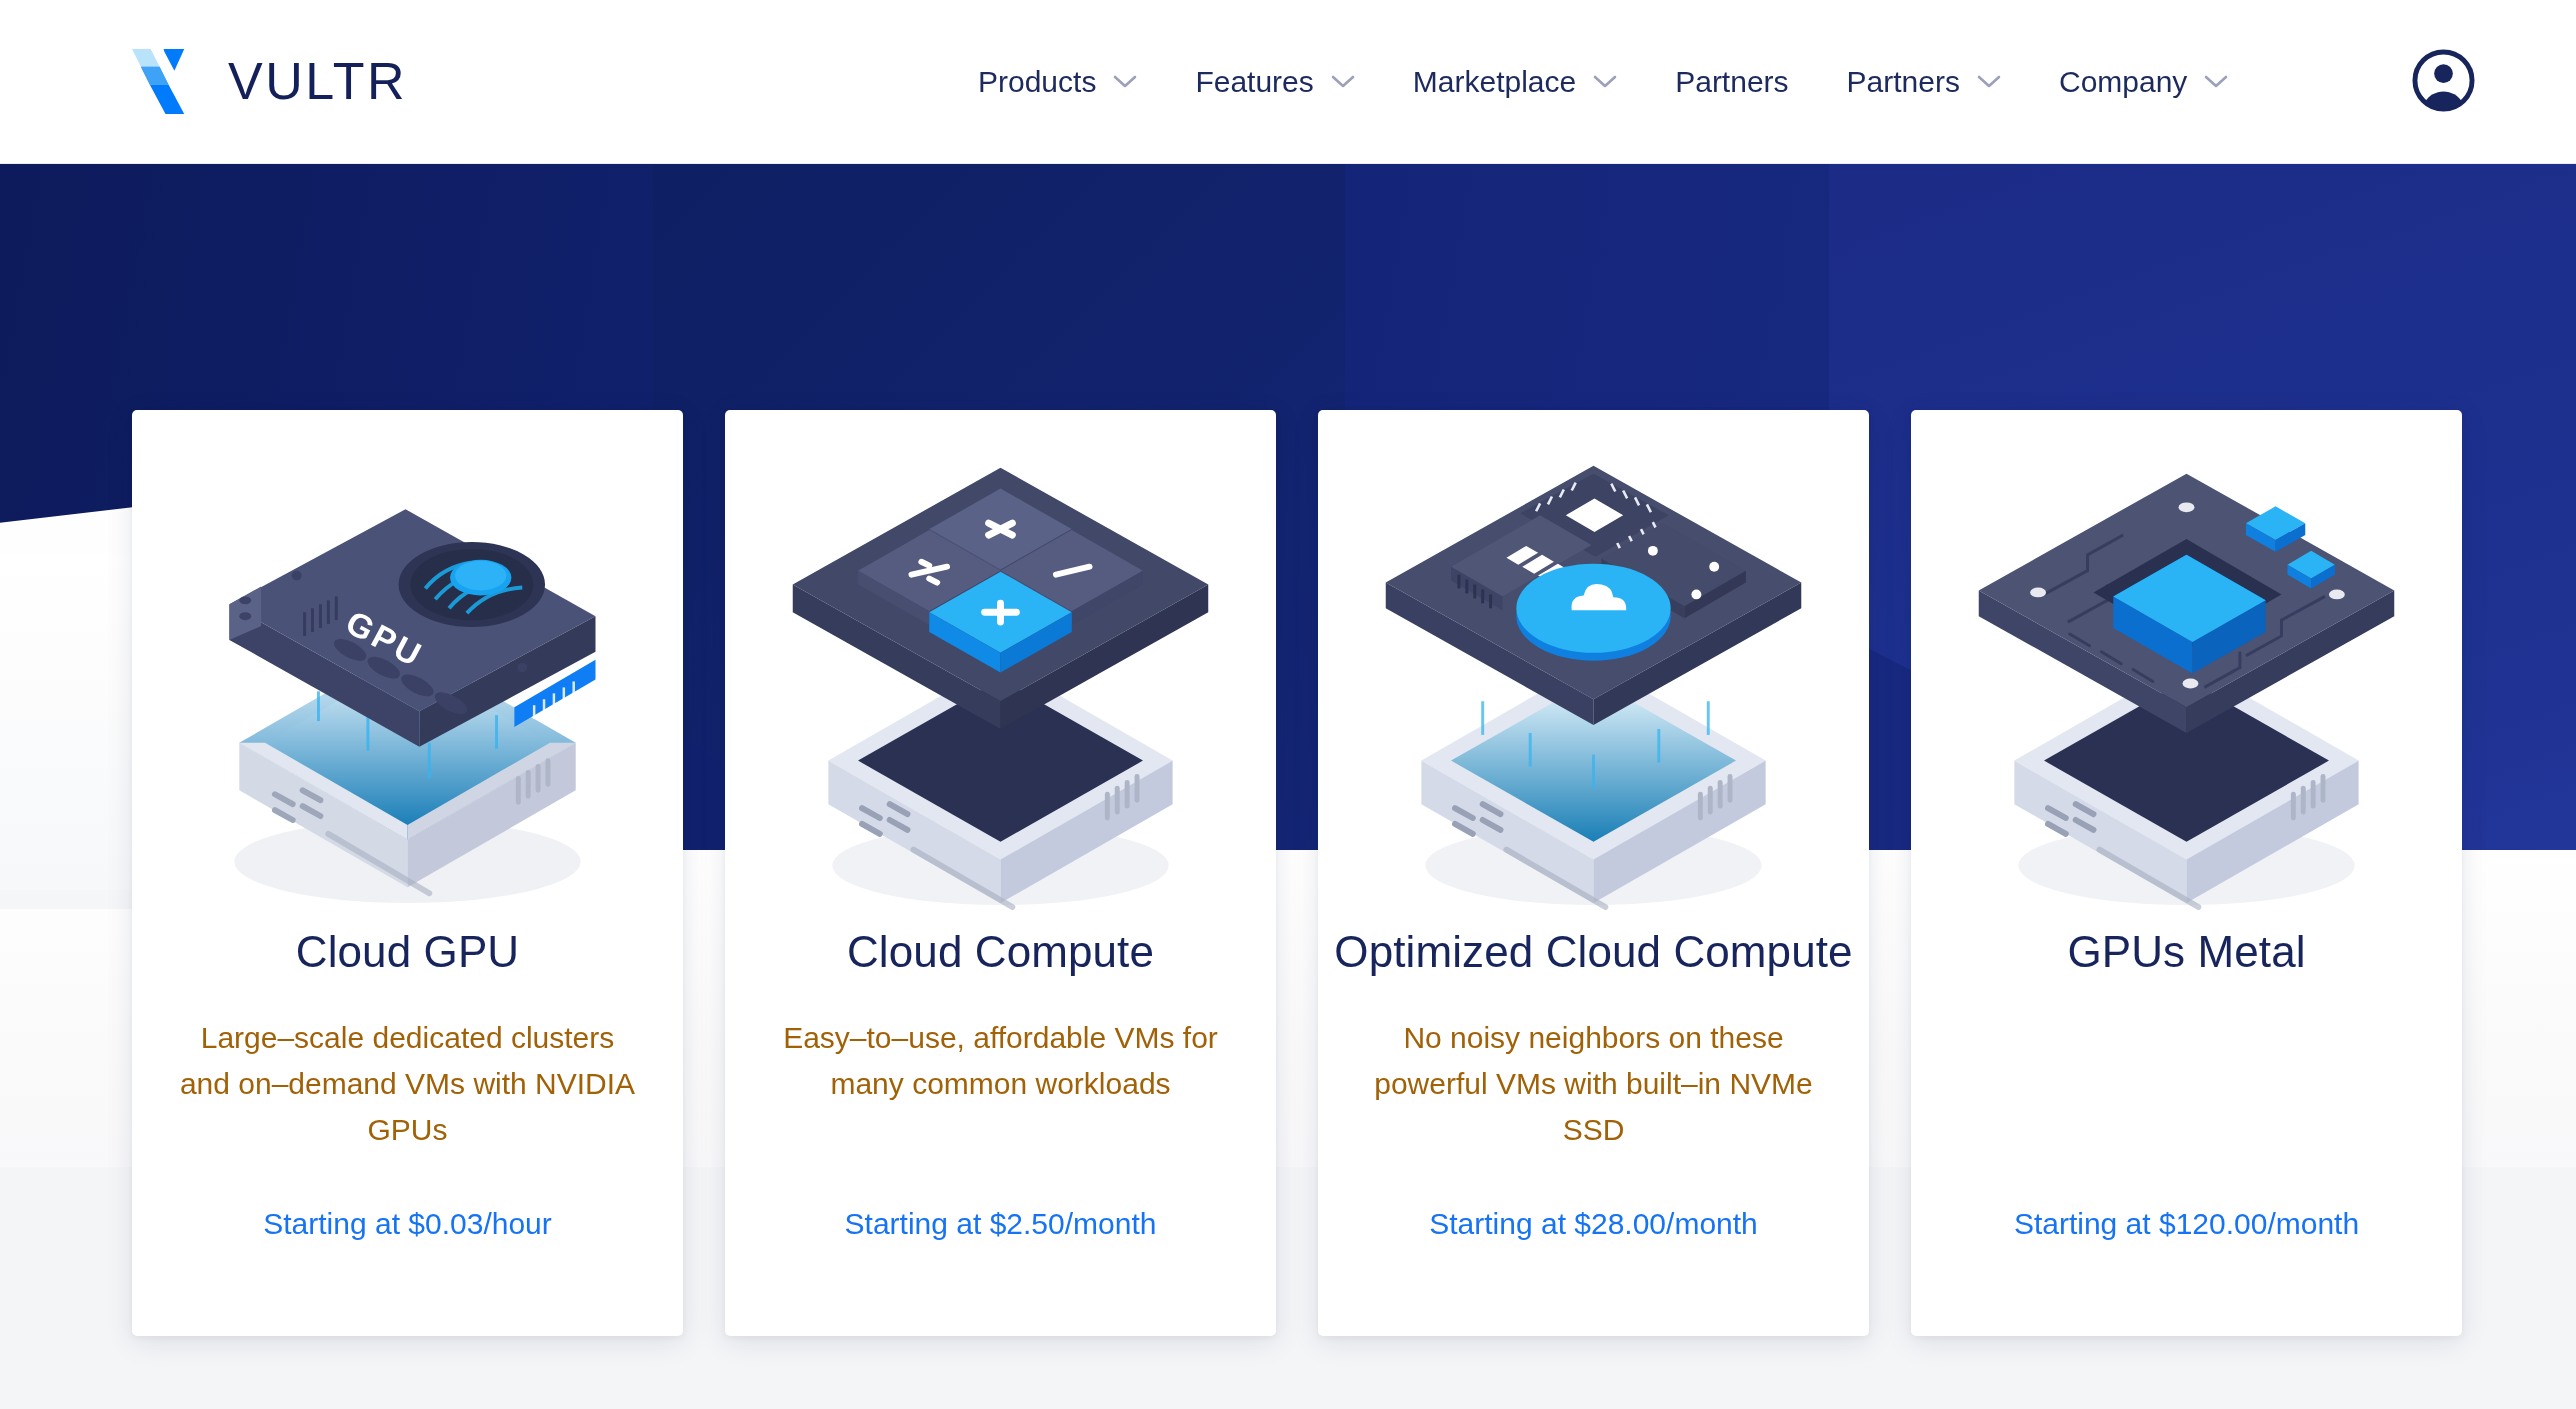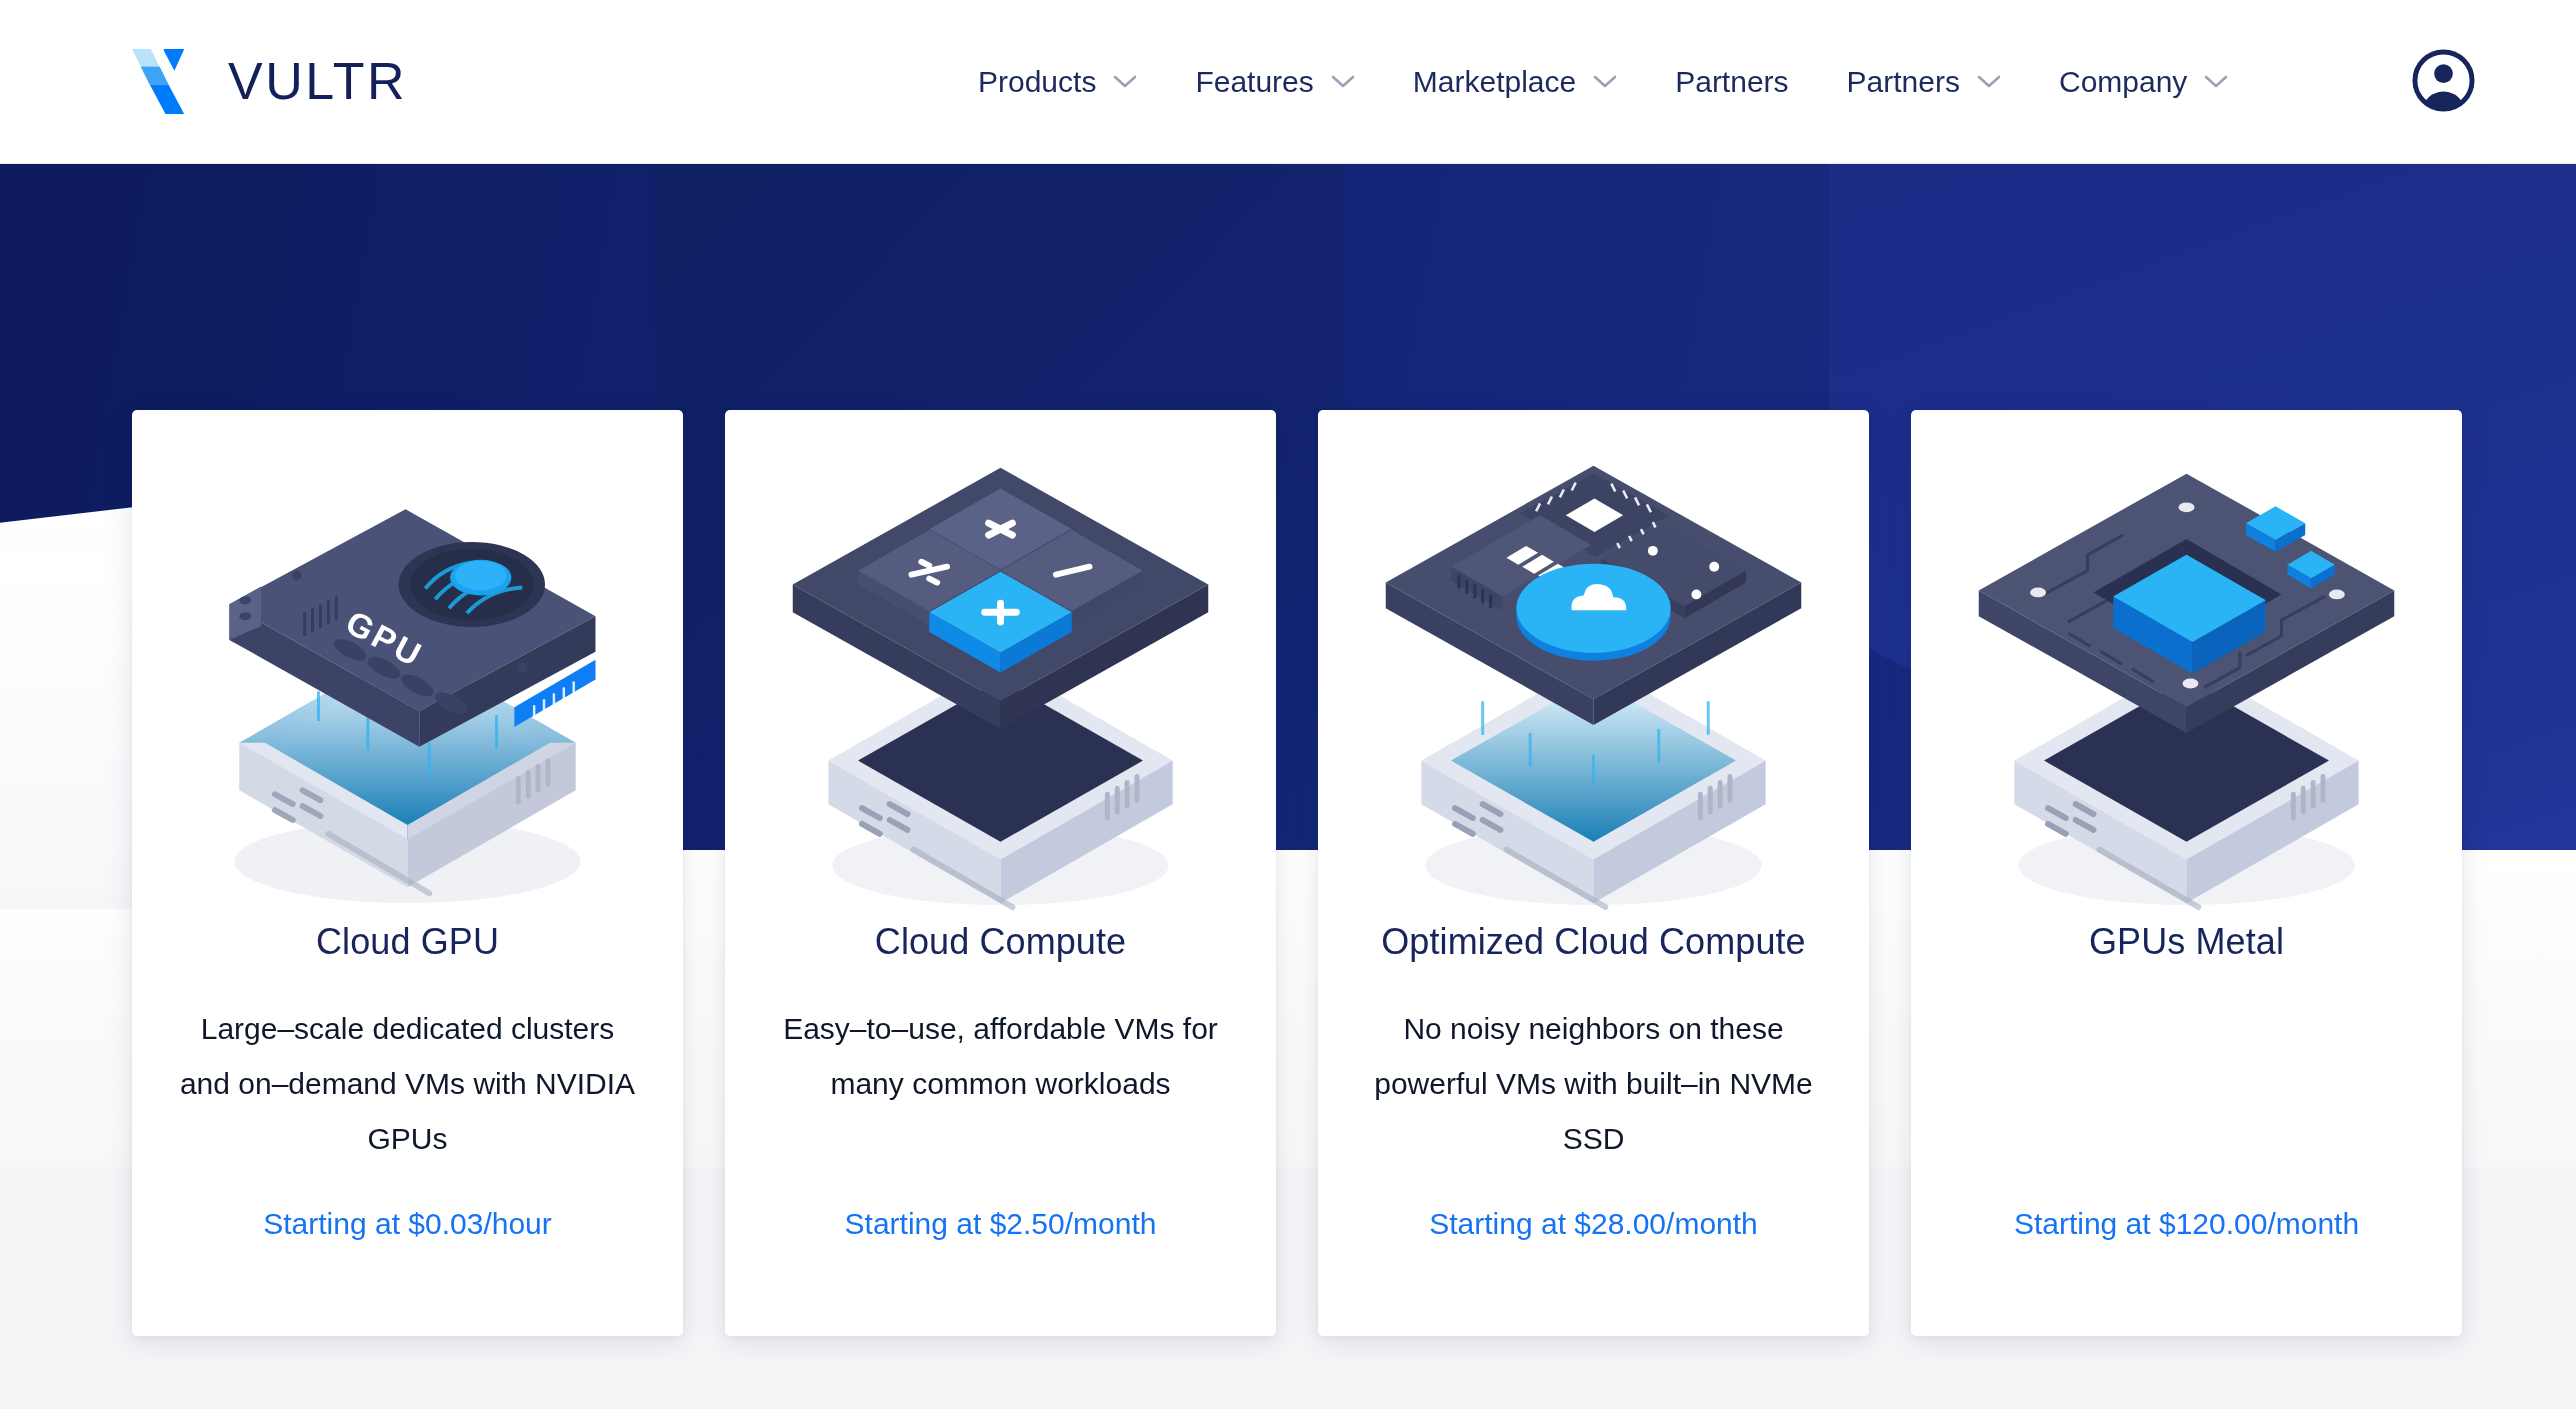--- a/index.html
+++ b/index.html
@@ -138,25 +138,25 @@
     display: flex; flex-direction: column; align-items: center;
     overflow: hidden;
   }
   .card-1 { left: 132px;  top: 410px; height: 926px; }
   .card-2 { left: 725px;  top: 410px; height: 926px; }
   .card-3 { left: 1318px; top: 410px; height: 926px; }
   .card-4 { left: 1911px; top: 410px; height: 926px; }
 
   .illo { width: 475px; height: 465px; margin-top: 36px; display:block; }
   .card-title {
-    font-size: 36px; color: #17255c;
-    text-align: center; margin-top: 10px; letter-spacing: 0.1px;
+    font-size: 44px; color: #17255c;
+    text-align: center; margin-top: 16px; letter-spacing: 0.1px;
   }
   .card-desc {
-    font-size: 30px; line-height: 55px; color: #0f172a;
+    font-size: 30px; line-height: 46px; color: #a16207;
     text-align: center; margin-top: 38px;
     padding: 0 44px;
   }
   .card-price {
     font-size: 30px; color: #1673f3;
     text-align: center; margin-top: auto; margin-bottom: 95px;
     cursor: pointer;
   }
 </style>
 </head>

